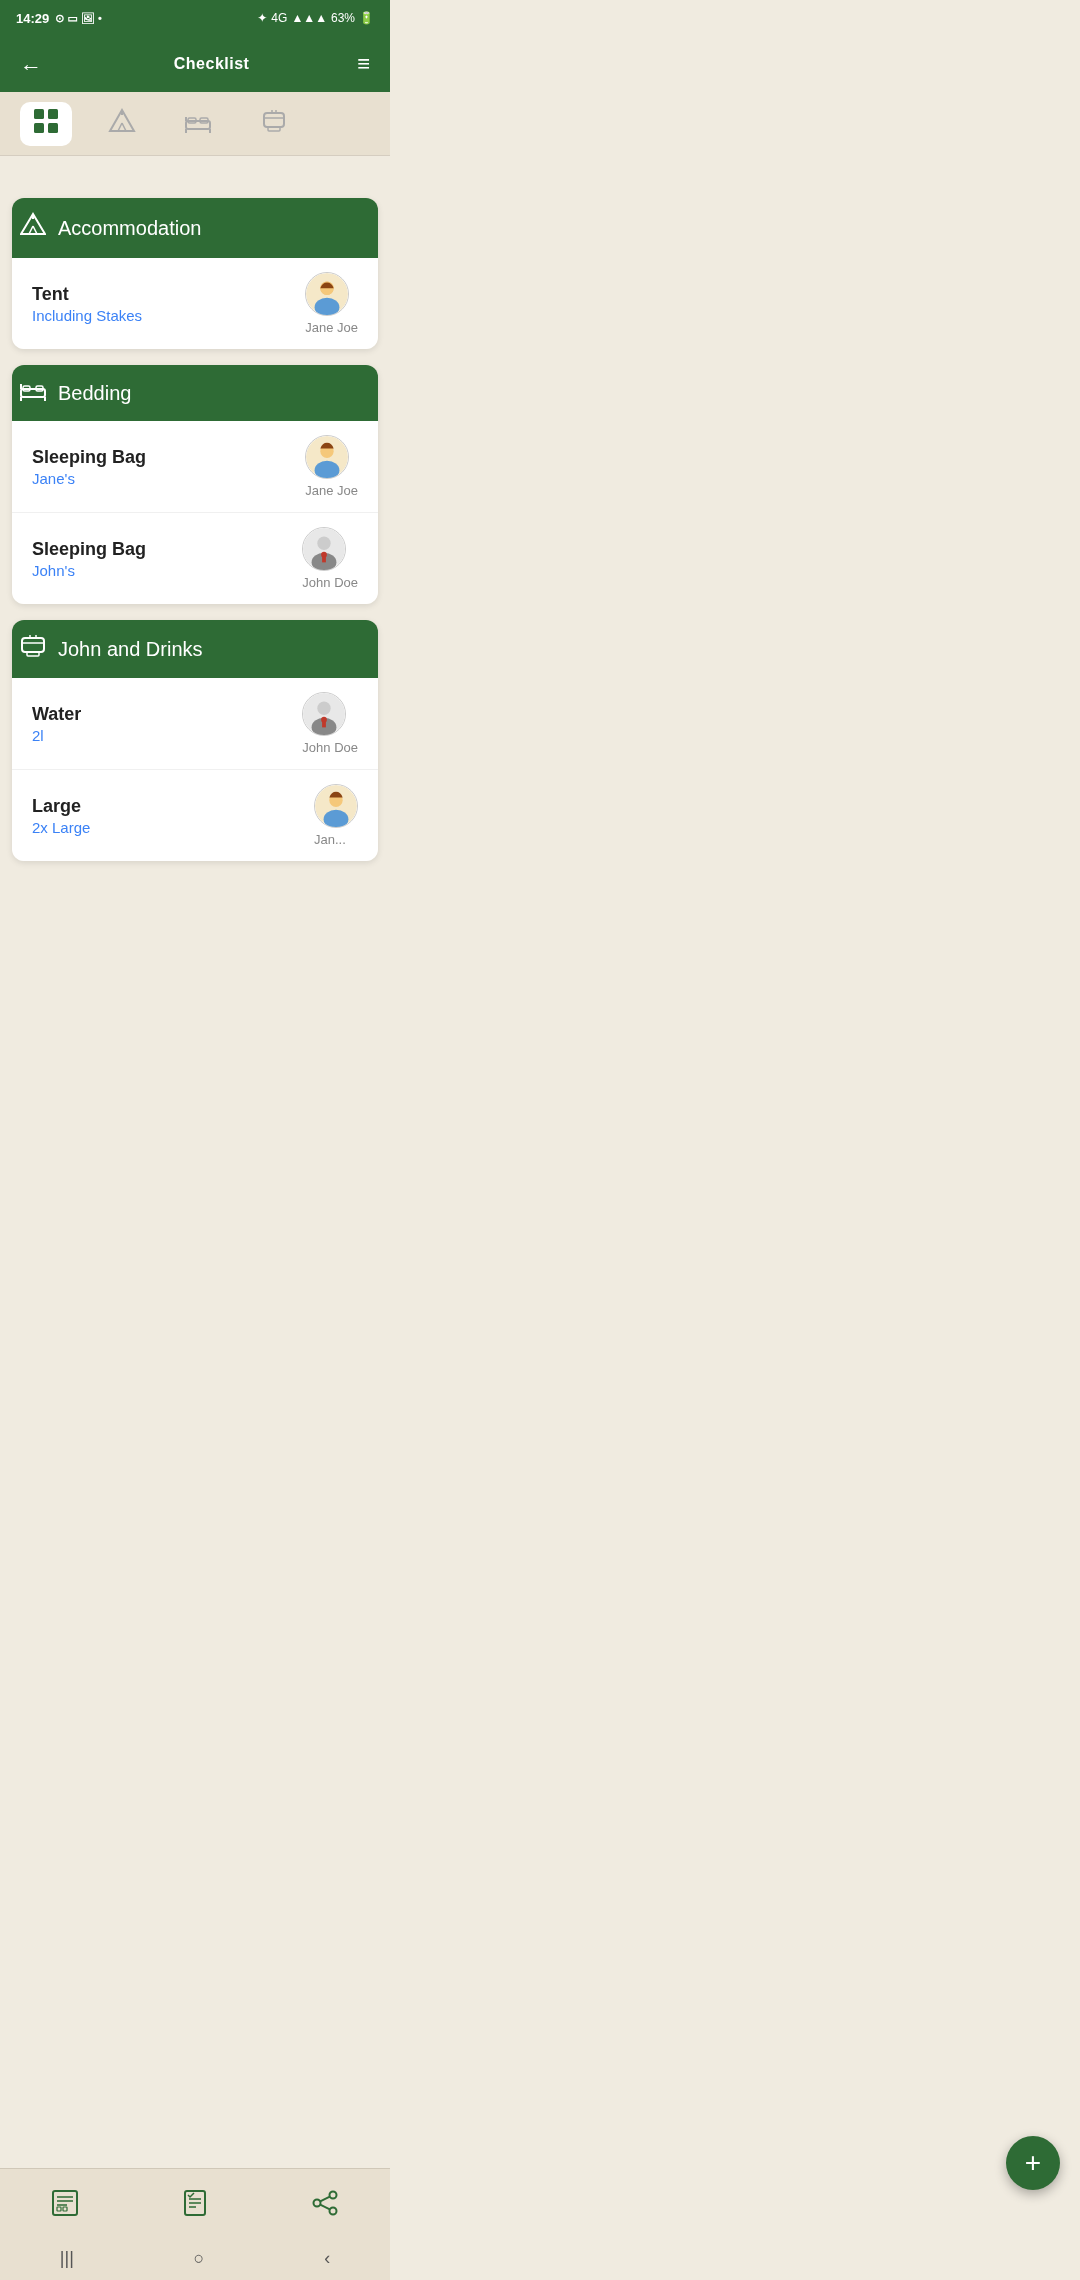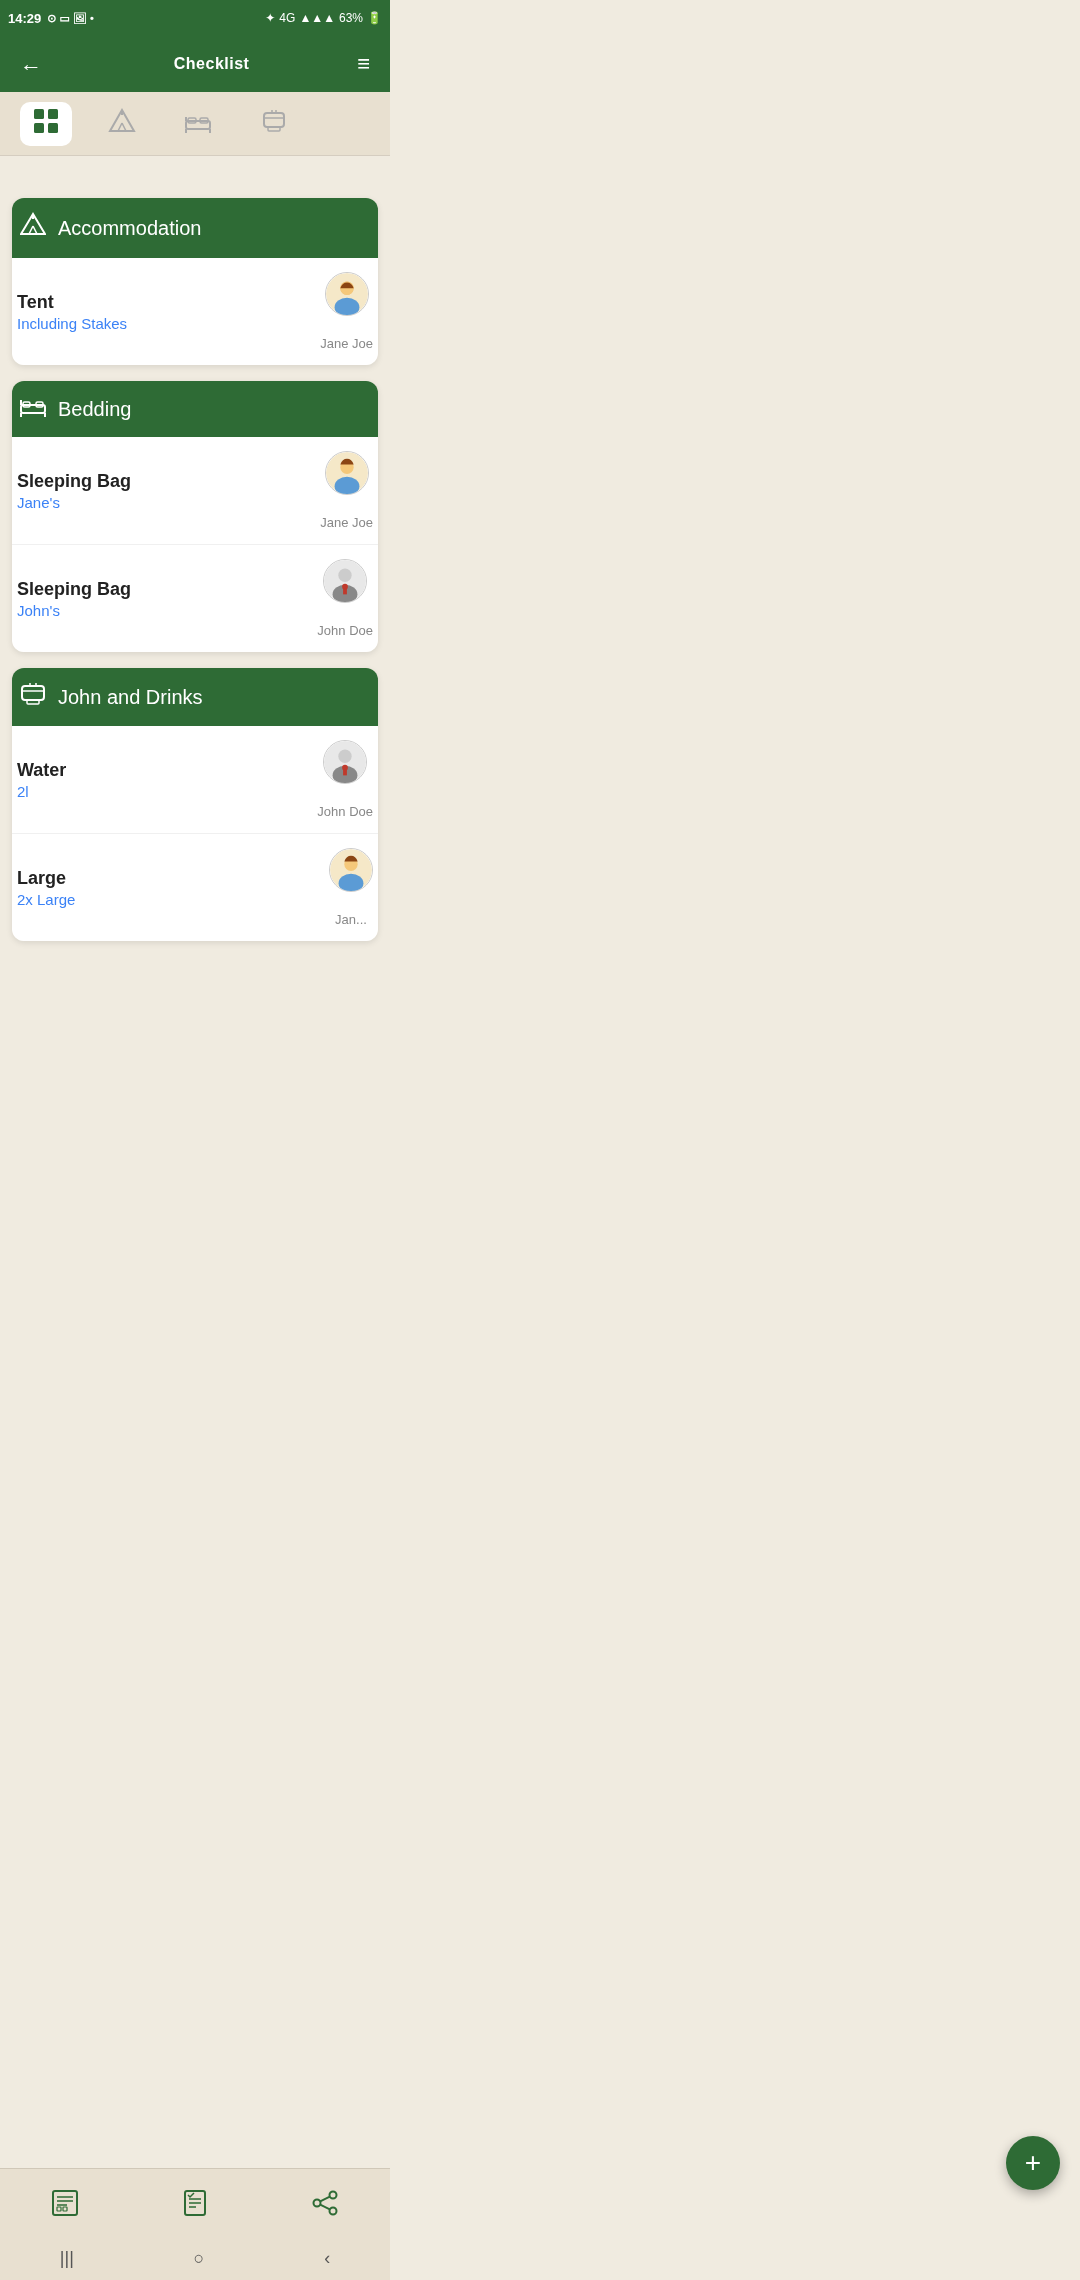--- a/index.html
+++ b/index.html
@@ -12,21 +12,21 @@
       font-family: 'Segoe UI', Arial, sans-serif;
       position: relative;
       overflow-x: hidden;
     }
 
     
     .status-bar {
       background: #2e6b35;
       color: white;
       font-size: 13px;
-      padding: 8px 8px;
+      padding: 8px 16px;
       display: flex;
       justify-content: space-between;
       align-items: center;
       height: 36px;
     }
     .status-left { font-weight: 600; display: flex; align-items: center; gap: 6px; }
     .status-right { display: flex; align-items: center; gap: 4px; font-size: 12px; }
 
     
     .header {
@@ -111,21 +111,21 @@
     }
     .section-body {
       background: white;
     }
 
     
     .item-row {
       display: flex;
       align-items: center;
       justify-content: space-between;
-      padding: 14px 5px;
+      padding: 14px 20px;
       border-bottom: 1px solid #f0f0f0;
     }
     .item-row:last-child {
       border-bottom: none;
     }
     .item-info {
       flex: 1;
     }
     .item-name {
       font-size: 18px;
@@ -133,22 +133,21 @@
       color: #222;
       margin-bottom: 2px;
     }
     .item-sub {
       font-size: 15px;
       color: #3b82f6;
     }
     .item-user {
       display: flex;
       flex-direction: column;
-      align-items: center;
-      gap: 20px;
+      gap: 4px;
     }
     .avatar {
       width: 44px;
       height: 44px;
       border-radius: 50%;
       overflow: hidden;
       border: 1.5px solid #ccc;
     }
     .avatar svg {
       width: 100%;

